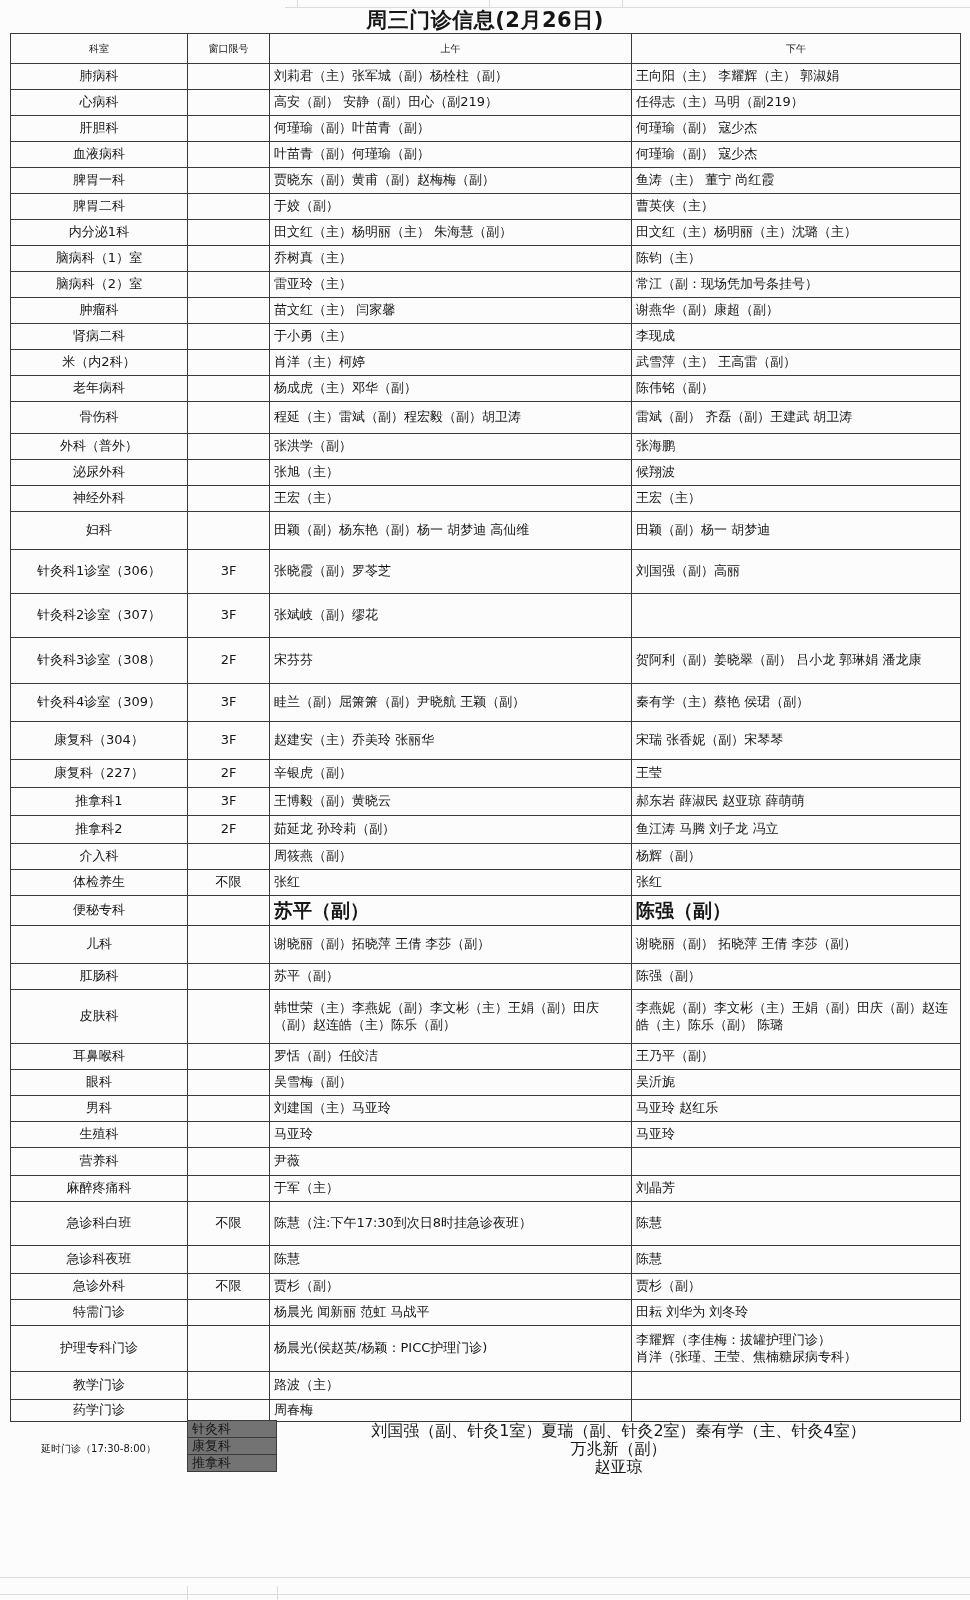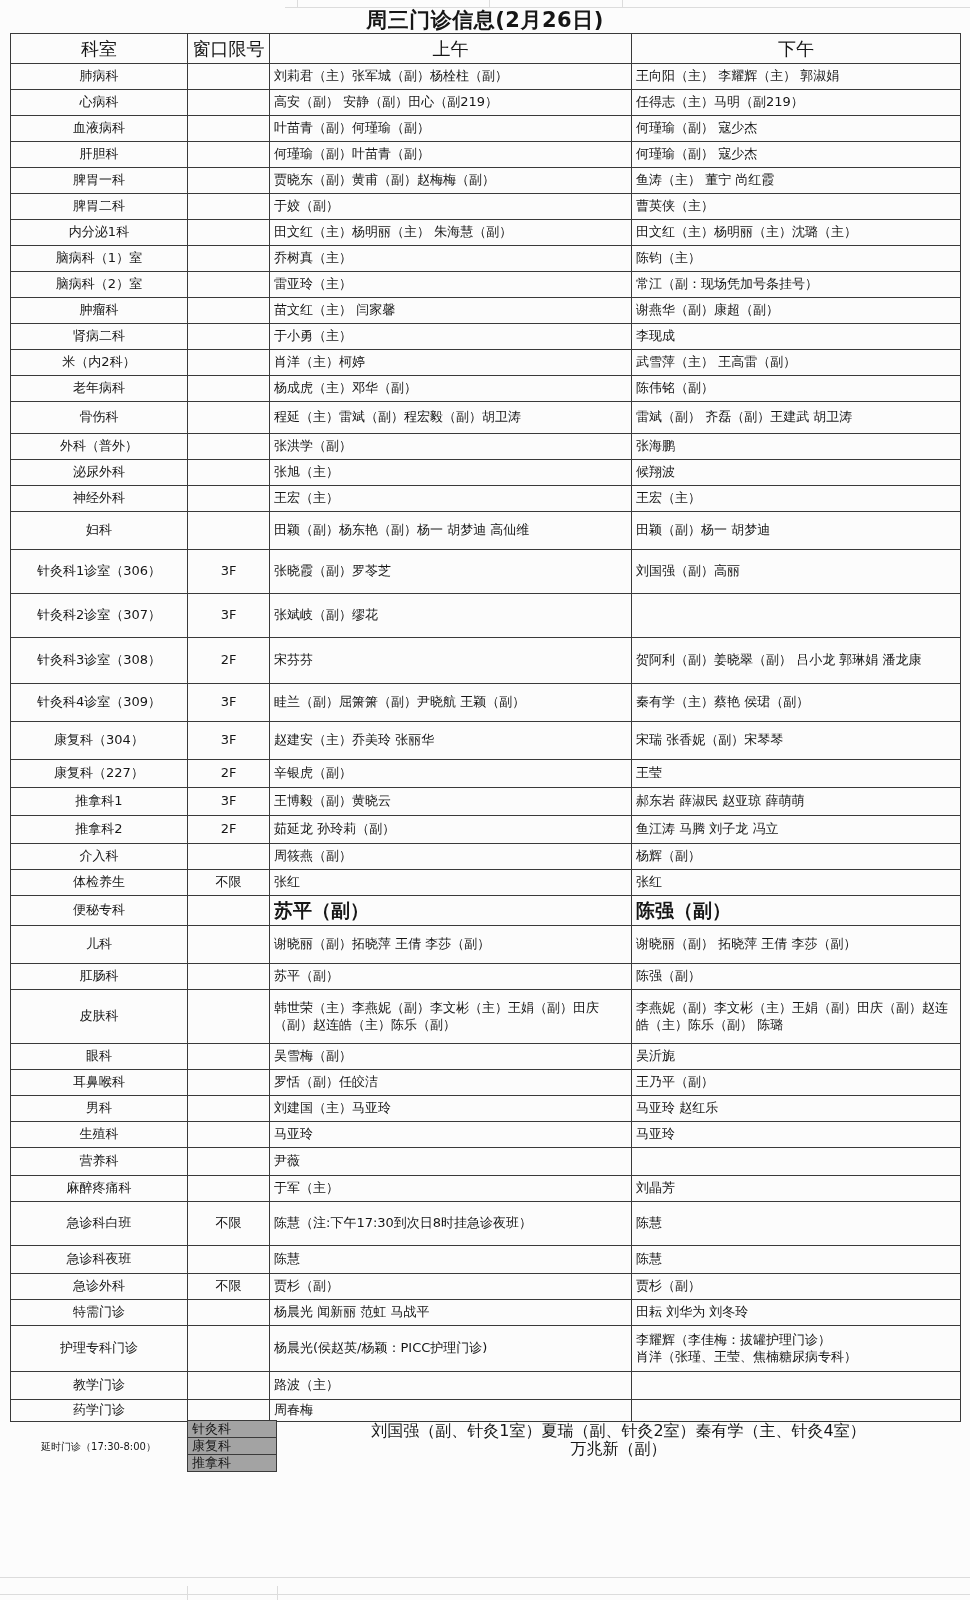--- a/index.html
+++ b/index.html
@@ -11,37 +11,37 @@
   .faint{position:absolute;background:#dcdcdc;}
   .title{
     padding-top:6px;height:27px;text-align:center;
     font-size:21px;font-weight:bold;letter-spacing:.5px;
   }
   table{
     width:950px;margin-left:10px;border-collapse:collapse;table-layout:fixed;
   }
   col.c1{width:177px}col.c2{width:82px}col.c3{width:362px}col.c4{width:329px}
   th,td{border:1px solid #3a3a3a;line-height:1.3;overflow:hidden;}
-  th{height:25px;font-size:18px;font-weight:normal;text-align:center;padding:2px;}
+  th{height:25px;font-size:10px;font-weight:normal;text-align:center;padding:2px;}
   tr{height:26px;}
   td{font-size:13px;padding:1px 4px;vertical-align:middle;}
   td.dept,td.limit{text-align:center;padding:1px 2px;}
   td.morning,td.afternoon{text-align:left;white-space:pre-line;}
   tr.big td.morning,tr.big td.afternoon{font-size:19px;font-weight:bold;}
   
   .extended{width:950px;margin-left:10px;display:flex;position:relative;}
   .ext-label{
     width:177px;display:flex;align-items:center;justify-content:center;
     font-size:10px;
   }
   .ext-depts{width:90px;margin-top:-1px;}
   .ext-box{
     height:18px;line-height:16px;box-sizing:border-box;
     border:1px solid #3a3a3a;margin-top:-1px;
-    font-size:13px;padding-left:4px;background:#a3a3a3;
+    font-size:13px;padding-left:4px;background:#737373;
   }
   .ext-values{flex:1;}
   .ext-line{height:18px;line-height:18px;text-align:center;font-size:16px;
     white-space:nowrap;}
 </style>
 </head>
 <body>
 
 <div class="faint" style="left:297px;top:0;width:1px;height:7px;"></div>
 <div class="faint" style="left:489px;top:0;width:1px;height:7px;"></div>
@@ -72,29 +72,29 @@
         <td class="morning">刘莉君（主）张军城（副）杨栓柱（副）</td>
         <td class="afternoon">王向阳（主） 李耀辉（主） 郭淑娟</td>
       </tr>
       <tr>
         <td class="dept">心病科</td>
         <td class="limit"></td>
         <td class="morning">高安（副） 安静（副）田心（副219）</td>
         <td class="afternoon">任得志（主）马明（副219）</td>
       </tr>
       <tr>
+        <td class="dept">肝胆科</td>
+        <td class="limit"></td>
+        <td class="morning">何瑾瑜（副）叶苗青（副）</td>
+        <td class="afternoon">何瑾瑜（副） 寇少杰</td>
+      </tr>
+      <tr>
         <td class="dept">血液病科</td>
         <td class="limit"></td>
         <td class="morning">叶苗青（副）何瑾瑜（副）</td>
-        <td class="afternoon">何瑾瑜（副） 寇少杰</td>
-      </tr>
-      <tr>
-        <td class="dept">肝胆科</td>
-        <td class="limit"></td>
-        <td class="morning">何瑾瑜（副）叶苗青（副）</td>
         <td class="afternoon">何瑾瑜（副） 寇少杰</td>
       </tr>
       <tr>
         <td class="dept">脾胃一科</td>
         <td class="limit"></td>
         <td class="morning">贾晓东（副）黄甫（副）赵梅梅（副）</td>
         <td class="afternoon">鱼涛（主） 董宁 尚红霞</td>
       </tr>
       <tr>
         <td class="dept">脾胃二科</td>
@@ -252,30 +252,30 @@
         <td class="morning">苏平（副）</td>
         <td class="afternoon">陈强（副）</td>
       </tr>
       <tr style="height: 54px;">
         <td class="dept">皮肤科</td>
         <td class="limit"></td>
         <td class="morning">韩世荣（主）李燕妮（副）李文彬（主）王娟（副）田庆（副）赵连皓（主）陈乐（副）</td>
         <td class="afternoon">李燕妮（副）李文彬（主）王娟（副）田庆（副）赵连皓（主）陈乐（副） 陈璐</td>
       </tr>
       <tr>
+        <td class="dept">耳鼻喉科</td>
+        <td class="limit"></td>
+        <td class="morning">罗恬（副）任皎洁</td>
+        <td class="afternoon">王乃平（副）</td>
+      </tr>
+      <tr>
         <td class="dept">眼科</td>
         <td class="limit"></td>
         <td class="morning">吴雪梅（副）</td>
         <td class="afternoon">吴沂旎</td>
-      </tr>
-      <tr>
-        <td class="dept">耳鼻喉科</td>
-        <td class="limit"></td>
-        <td class="morning">罗恬（副）任皎洁</td>
-        <td class="afternoon">王乃平（副）</td>
       </tr>
       <tr>
         <td class="dept">男科</td>
         <td class="limit"></td>
         <td class="morning">刘建国（主）马亚玲</td>
         <td class="afternoon">马亚玲 赵红乐</td>
       </tr>
       <tr>
         <td class="dept">生殖科</td>
         <td class="limit"></td>
@@ -343,19 +343,20 @@
 <div class="extended">
   <div class="ext-label">延时门诊（17:30-8:00）</div>
   <div class="ext-depts">
       <div class="ext-box">针灸科</div>
       <div class="ext-box">康复科</div>
       <div class="ext-box">推拿科</div>
     </div>
   <div class="ext-values">
       <div class="ext-line">刘国强（副、针灸1室）夏瑞（副、针灸2室）秦有学（主、针灸4室）</div>
       <div class="ext-line">万兆新（副）</div>
+      <div class="ext-line">赵亚琼</div>
     </div>
 </div>
 
 <div class="faint" style="left:0;top:1577px;width:970px;height:1px;"></div>
 <div class="faint" style="left:0;top:1594px;width:970px;height:1px;"></div>
 <div class="faint" style="left:187px;top:1586px;width:1px;height:14px;"></div>
 <div class="faint" style="left:277px;top:1586px;width:1px;height:14px;"></div>
 
 </body></html>

